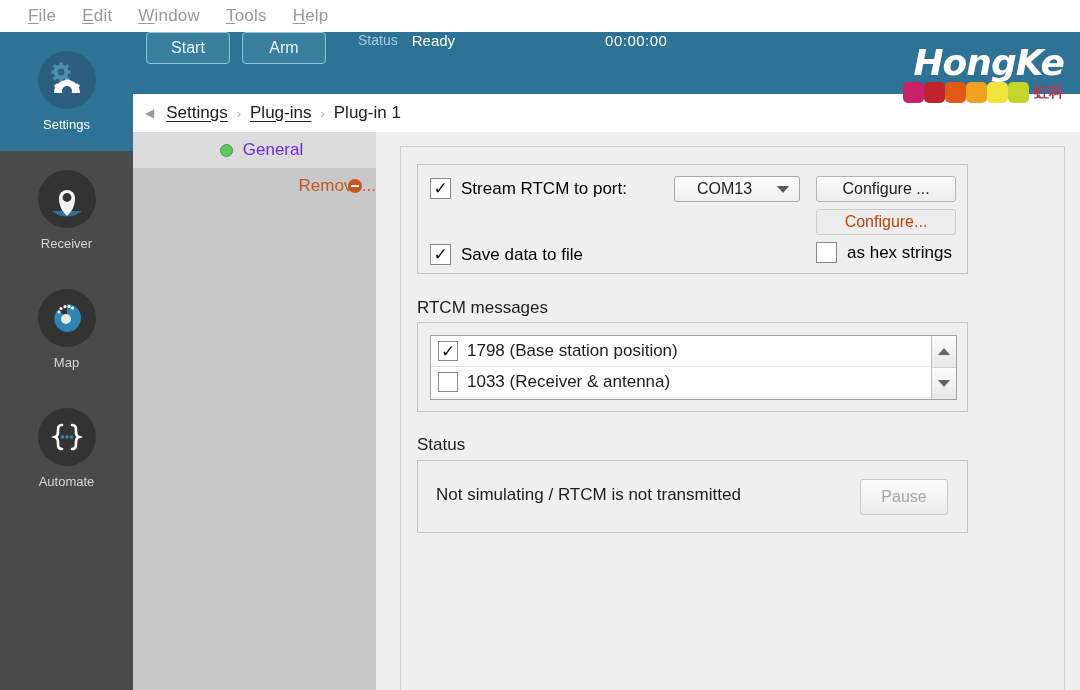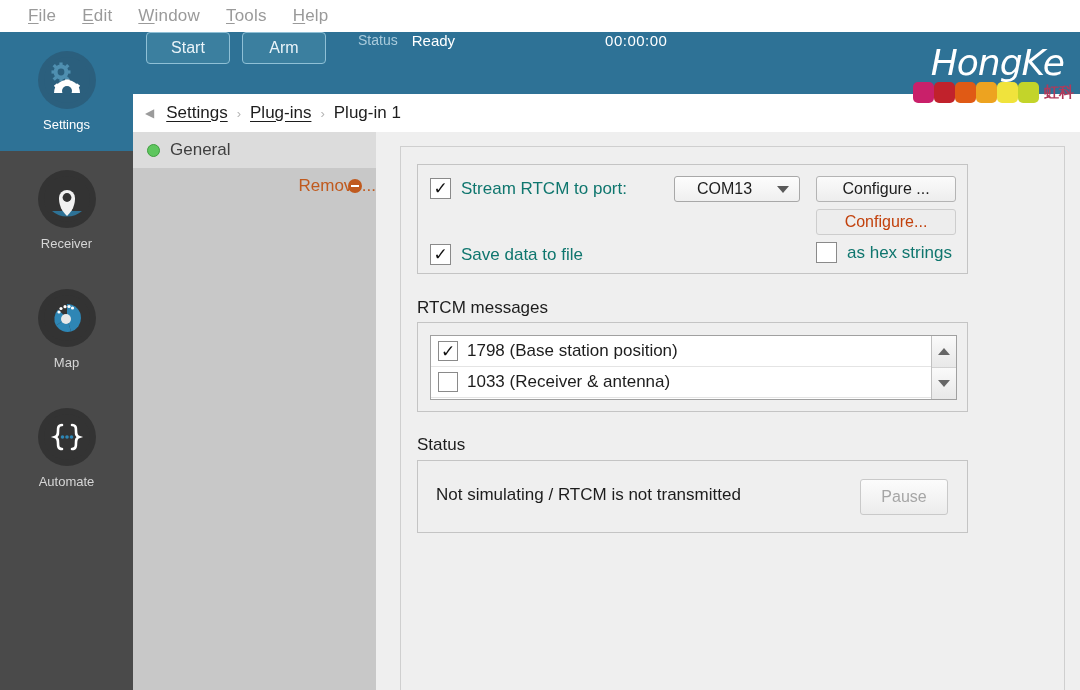--- a/index.html
+++ b/index.html
@@ -64,25 +64,25 @@
   .hdr-status-label { margin-left: 32px; font-size: 14px; color: #a9cbdc; }
   .hdr-status-value { margin-left: 14px; font-size: 15px; color: #ffffff; }
   .hdr-timer { margin-left: 150px; font-size: 15px; color: #ffffff; letter-spacing: .5px; }
 
   .logo-wrap {
     position: absolute; right: 16px; top: 0; height: 62px;
     display: flex; flex-direction: column; justify-content: center; align-items: flex-end;
   }
   .logo-text {
     font-family: "DejaVu Sans", sans-serif;
-    font-size: 36px; font-weight: 400; font-style: italic;
+    font-size: 36px; font-weight: 700; font-style: italic;
     color: #ffffff; line-height: 1; letter-spacing: -1px;
   }
   .logo-row {
-    position: absolute; right: 6px; top: 82px;
+    position: absolute; right: 16px; top: 82px;
     display: flex; align-items: center; z-index: 5;
   }
   .logo-sq { width: 21px; height: 21px; border-radius: 5px; }
   .logo-cn { margin-left: 5px; font-size: 15px; color: #b03a5b; font-weight: 700; }
 
   
   .breadcrumb {
     position: absolute; left: 133px; top: 94px; width: 947px; height: 38px;
     background: #ffffff; display: flex; align-items: center; padding-left: 12px;
   }
@@ -96,21 +96,21 @@
 
   
   .navpanel {
     position: absolute; left: 133px; top: 132px; width: 243px; height: 558px;
     background: #c8c8c8;
   }
   .nav-item {
     position: relative; height: 36px; display: flex; align-items: center;
     padding-left: 14px; cursor: pointer; font-size: 17px;
   }
-  .nav-item.general { background: #dcdcdc; color: #404040; }
+  .nav-item.general { background: #dcdcdc; color: #6d28d9; justify-content: center; }
   .nav-item.selected { background: #2e7296; color: #ffffff; padding-left: 32px; }
   .nav-item.remove { background: #c8c8c8; color: #c05a1e; padding-left: 19px; justify-content: flex-end; }
   .dot-green {
     width: 13px; height: 13px; border-radius: 50%;
     background: #5ec65e; border: 1px solid #3f9e3f; margin-right: 10px;
   }
   .minus-icon {
     position: absolute; right: 14px; width: 14px; height: 14px; border-radius: 50%;
     background: #c05a1e; display: flex; align-items: center; justify-content: center;
   }
@@ -138,21 +138,21 @@
   #row1 { left: 12px; top: 13px; }
   #row2 { left: 12px; top: 46px; }
   #row3 { left: 12px; top: 79px; }
 
   .cb {
     width: 21px; height: 21px; background: #ffffff; border: 1px solid #8a8a8a;
     display: flex; align-items: center; justify-content: center;
     font-size: 17px; color: #111; line-height: 1; cursor: pointer;
     flex: 0 0 auto;
   }
-  .cb-label { margin-left: 10px; font-size: 17px; color: #0f766e; }
+  .cb-label { margin-left: 10px; font-size: 17px; color: #000000; }
 
   .combo {
     position: absolute; left: 256px; top: 11px; width: 126px; height: 26px;
     background: linear-gradient(#fdfdfd,#efefef);
     border: 1px solid #a8a8a8; border-radius: 3px;
     display: flex; align-items: center; cursor: pointer;
   }
   .combo-val { margin-left: 22px; font-size: 16px; color: #1d1d1d; }
   .combo-arrow {
     position: absolute; right: 10px; width: 0; height: 0;

